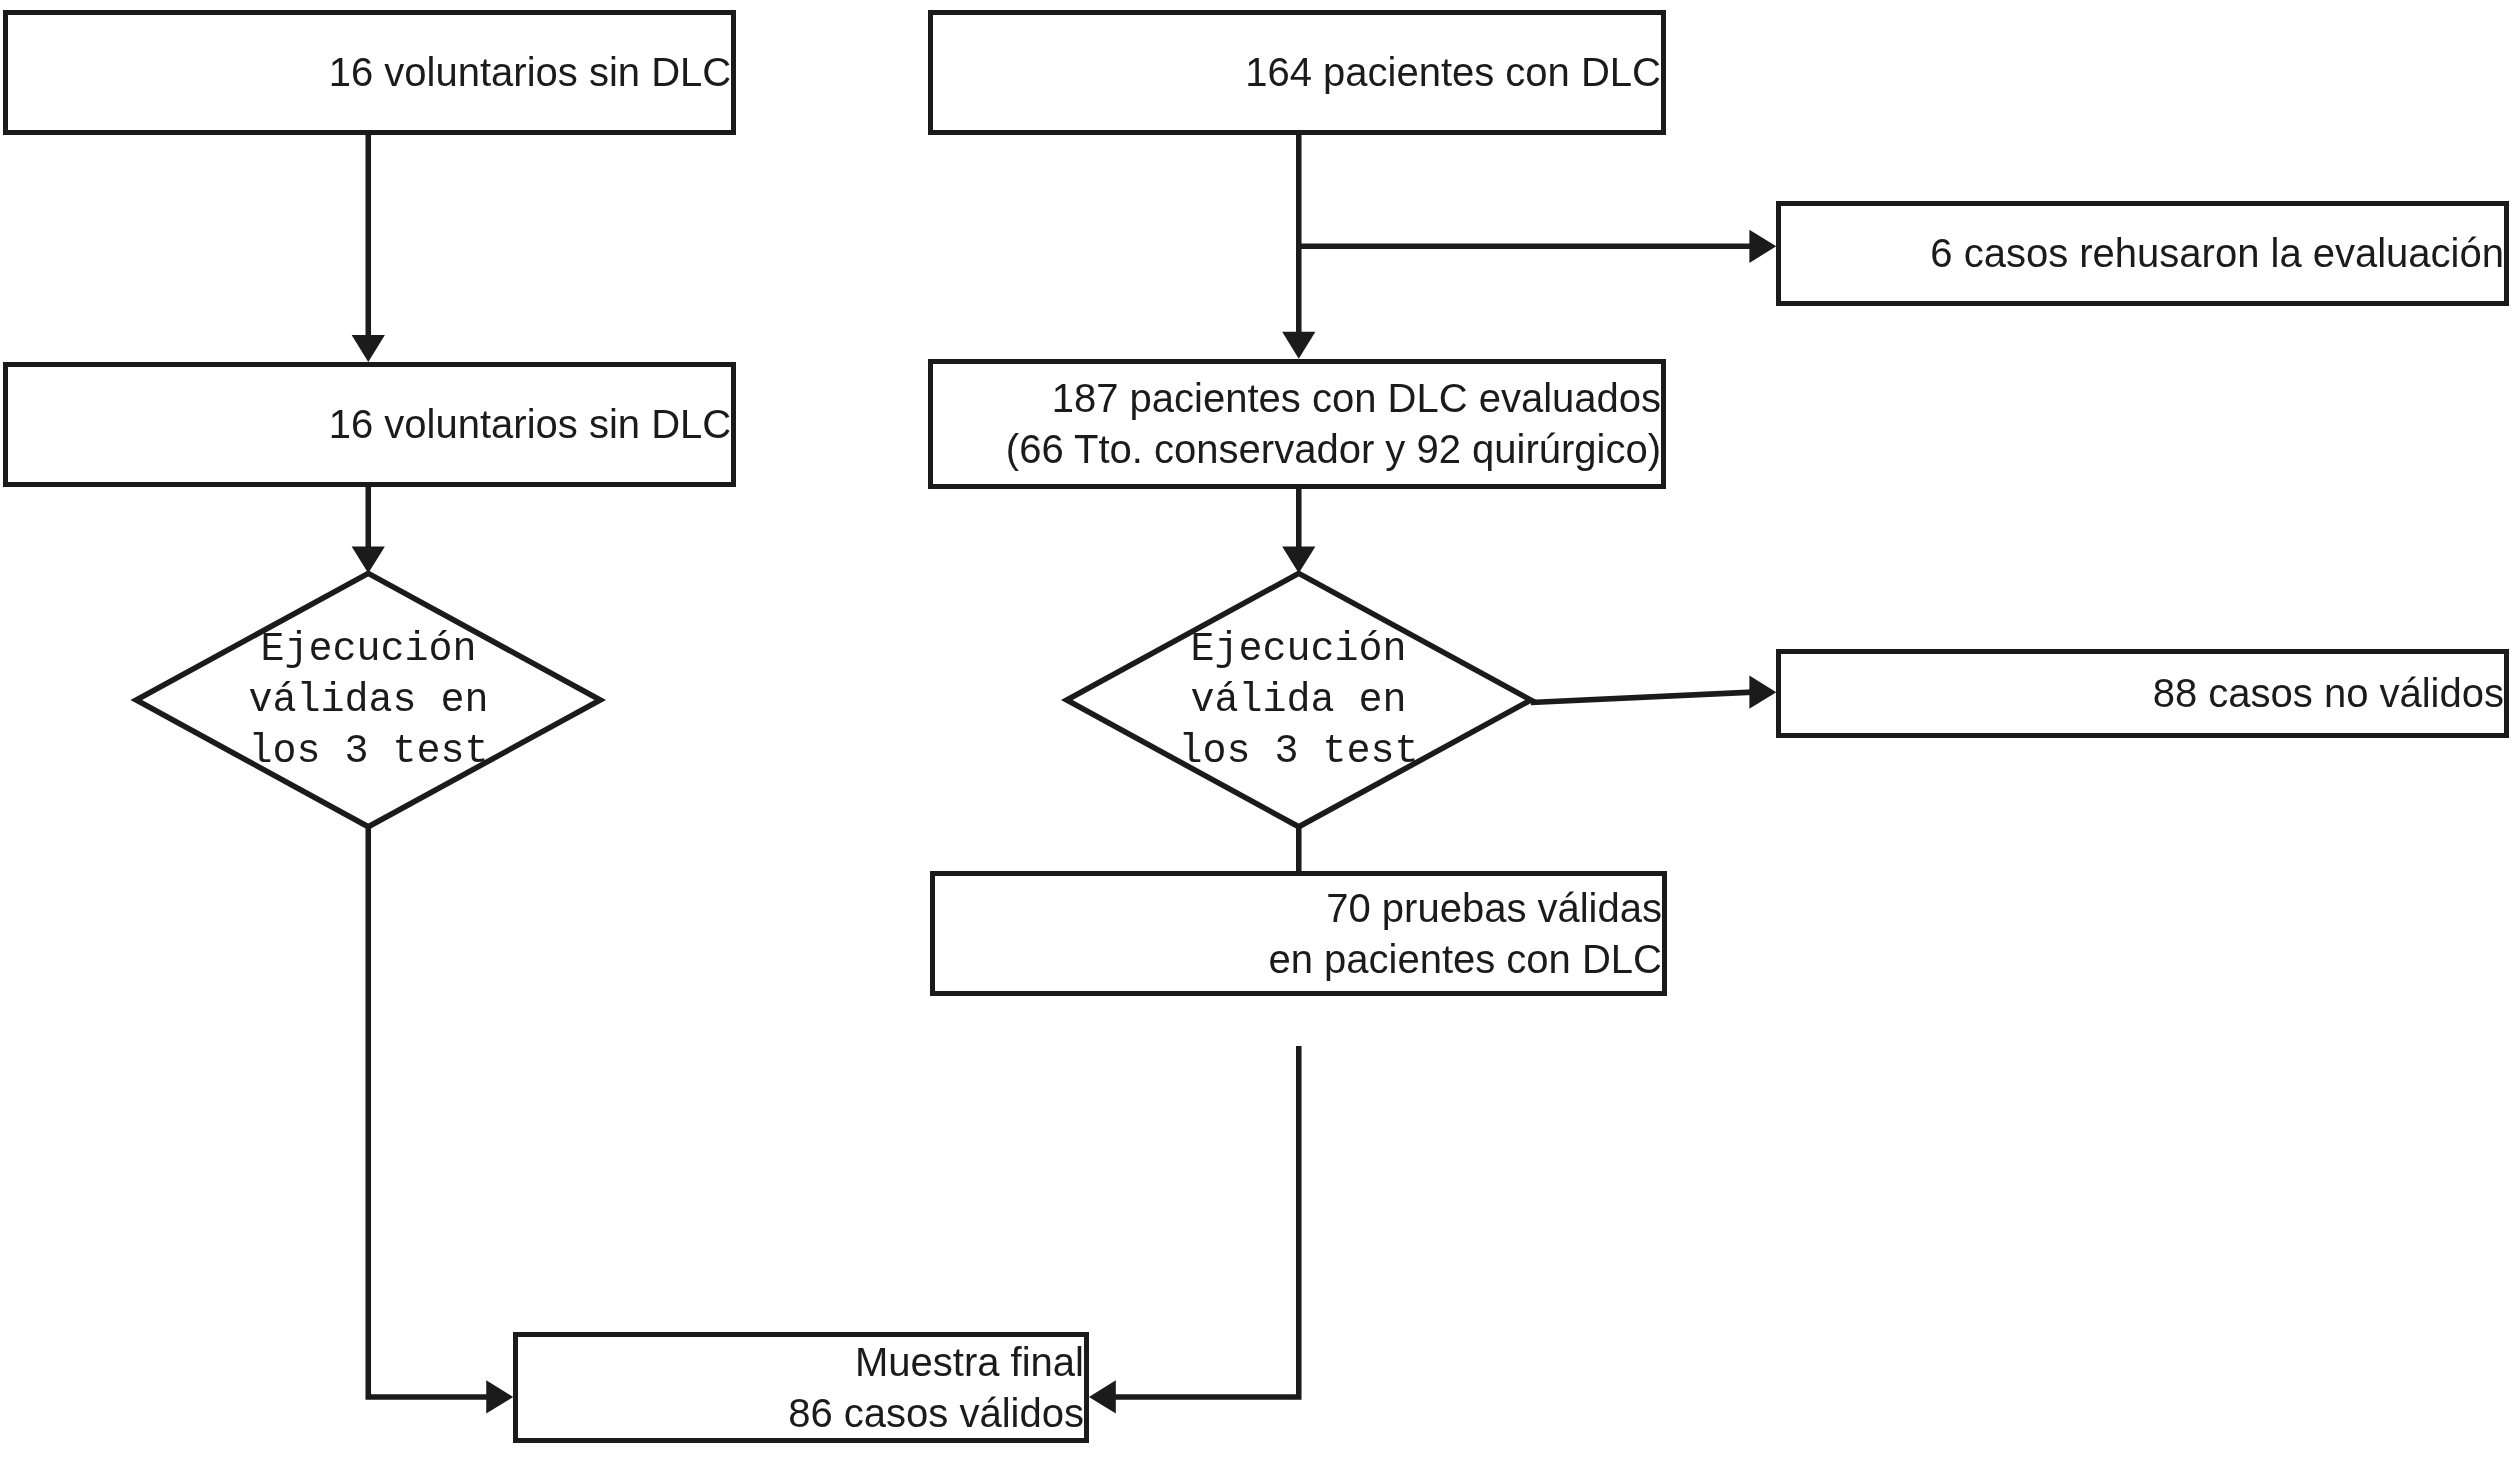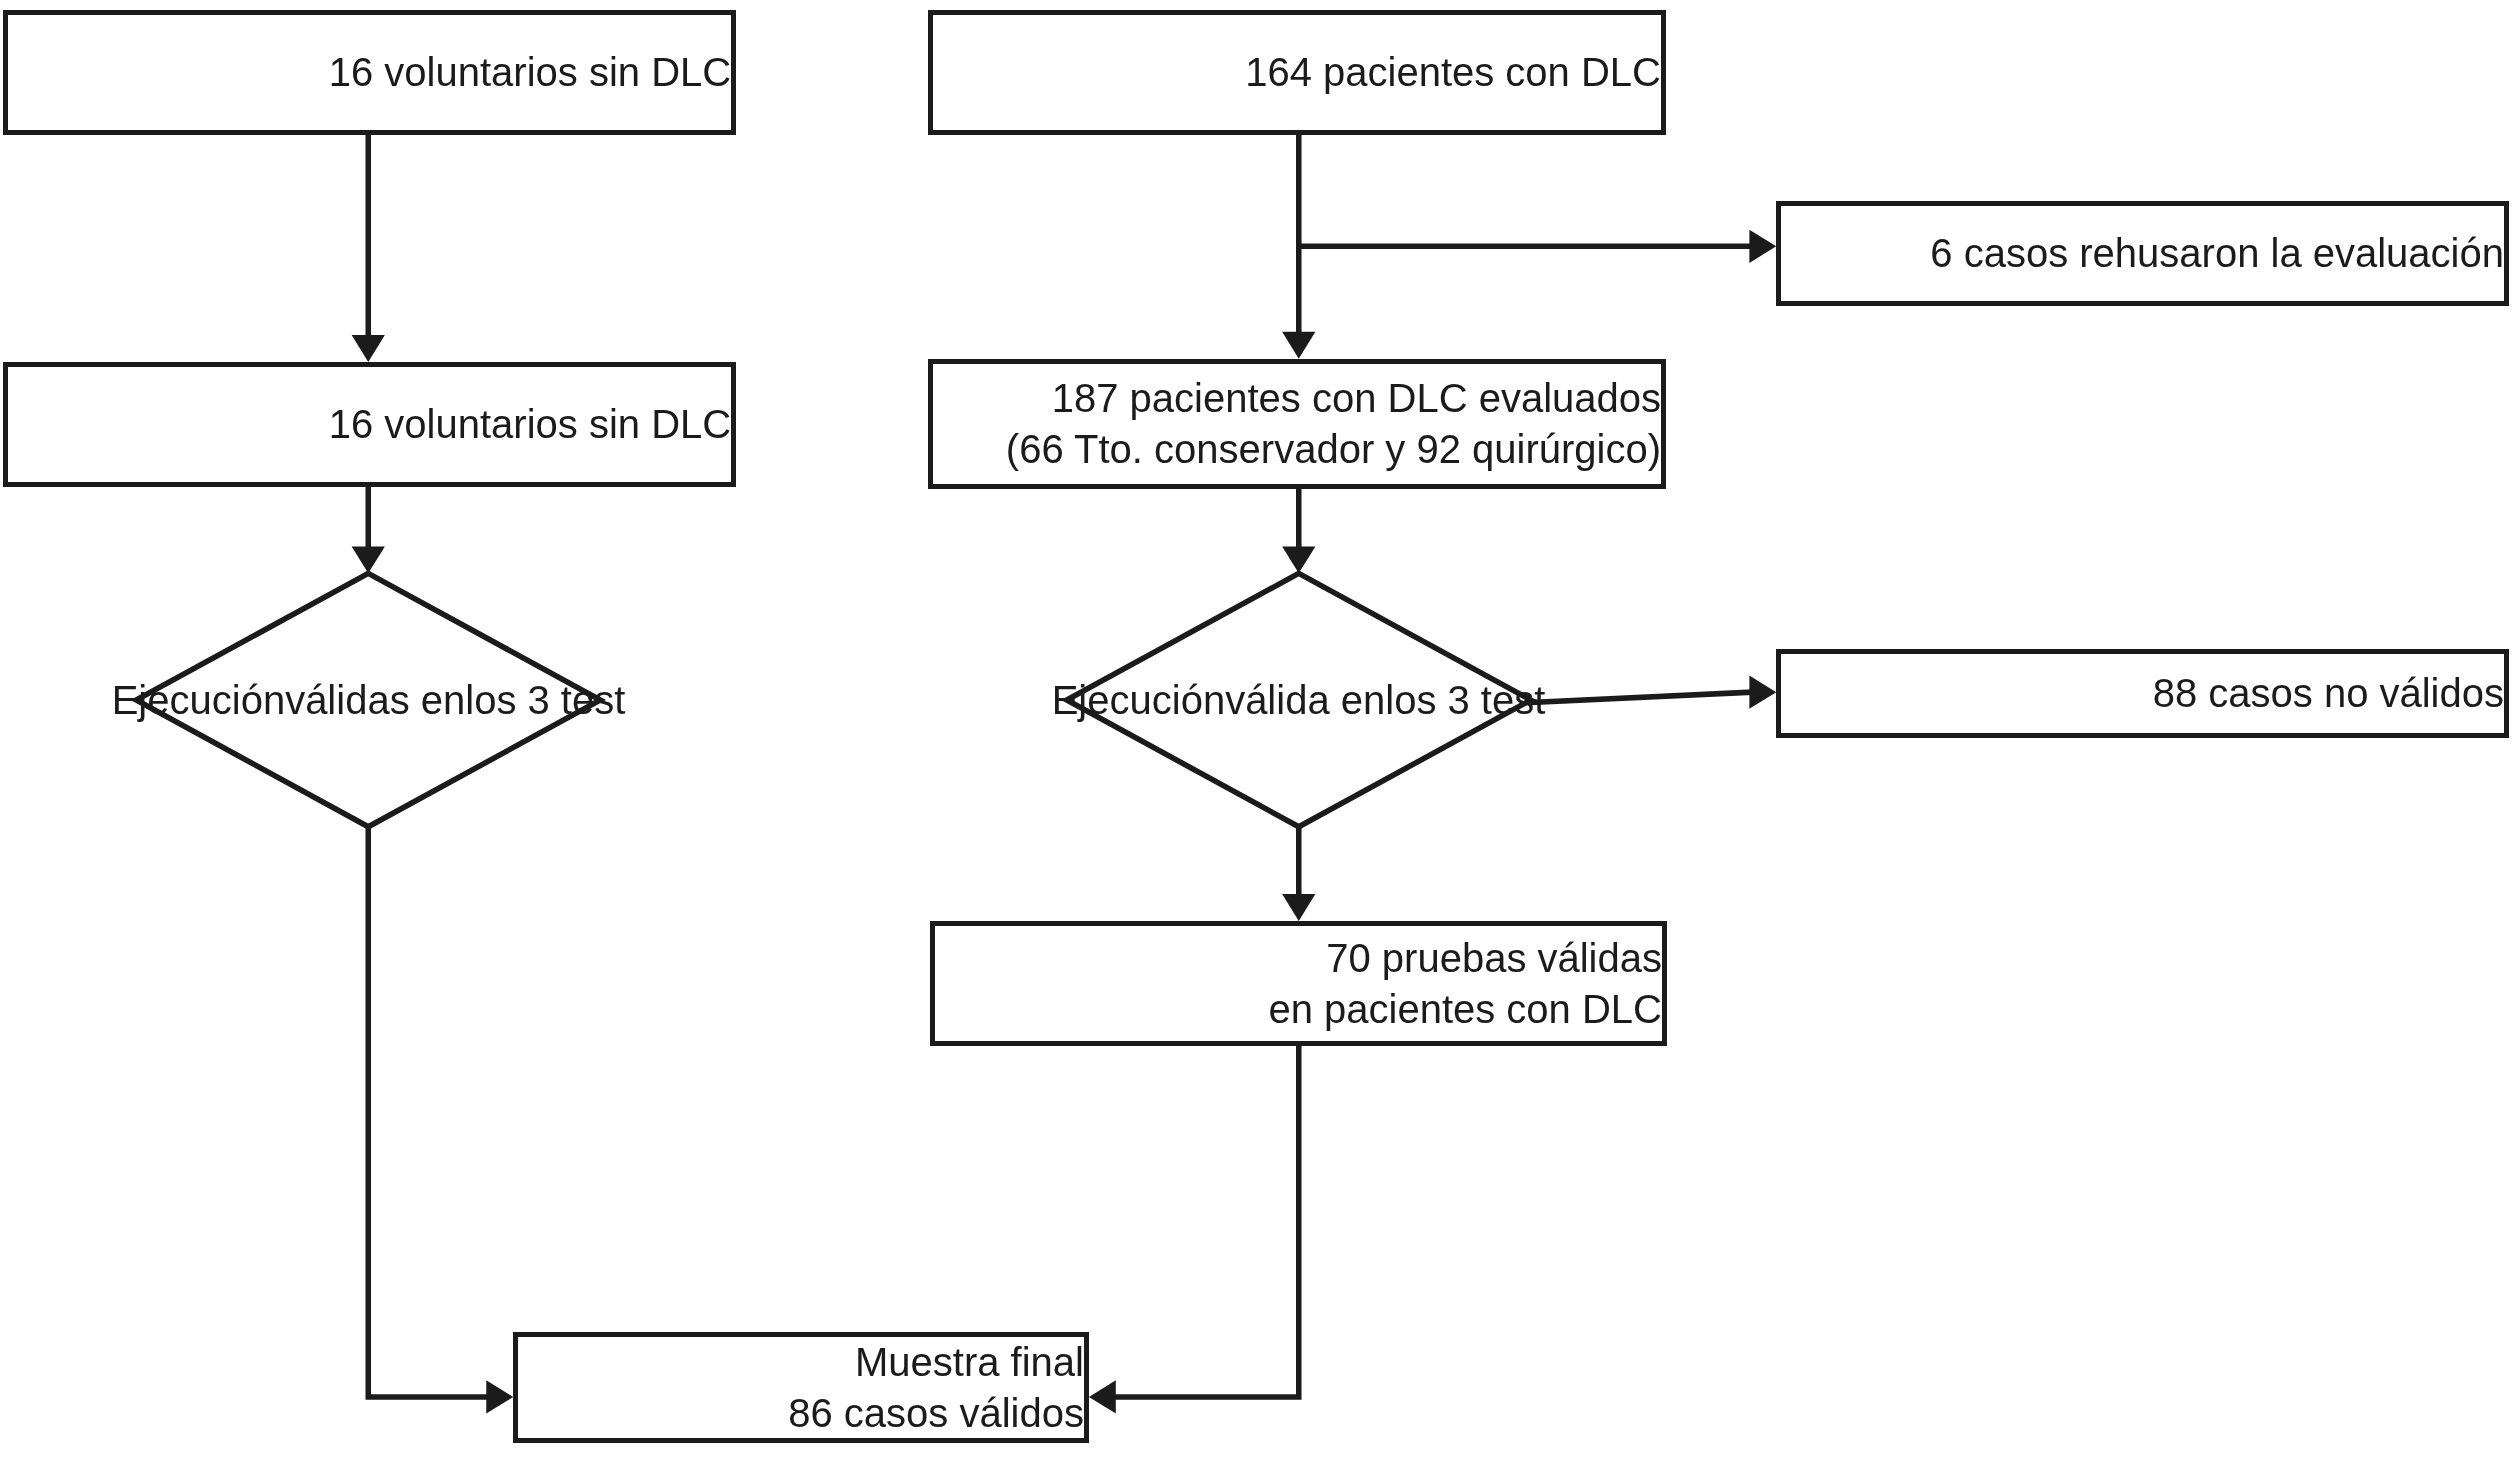--- a/index.html
+++ b/index.html
@@ -33,28 +33,29 @@
     align-items: flex-end;
     justify-content: center;
     text-align: center;
     font-size: 40px;
     line-height: 51px;
     white-space: nowrap;
   }
   .diamond-label {
     position: absolute;
     display: flex;
-    flex-direction: row;
+    flex-direction: column;
     align-items: center;
     justify-content: center;
     text-align: center;
     font-size: 40px;
     line-height: 51px;
     background: transparent;
     white-space: nowrap;
+    font-family: Liberation Mono, monospace;
   }
   .conn {
     stroke: #1b1b1b;
     stroke-width: 7;
     fill: none;
   }
   .ahead {
     fill: #1b1b1b;
     stroke: none;
   }
@@ -150,21 +151,21 @@
   <div class="diamond-label" style="left:1061px; top:621px; width:475px; height:158px;">
     <span>Ejecución</span>
     <span>válida en</span>
     <span>los 3 test</span>
   </div>
 
   <div class="node" style="left:1776px; top:649px; width:733px; height:89px;">
     <span>88 casos no válidos</span>
   </div>
 
-  <div class="node" style="left:930px; top:921px; width:737px; height:125px;">
+  <div class="node" style="left:930px; top:871px; width:737px; height:125px;">
     <span>70 pruebas válidas</span>
     <span>en pacientes con DLC</span>
   </div>
 
   <div class="node" style="left:513px; top:1332px; width:576px; height:111px;">
     <span>Muestra final</span>
     <span>86 casos válidos</span>
   </div>
 
 </div>

